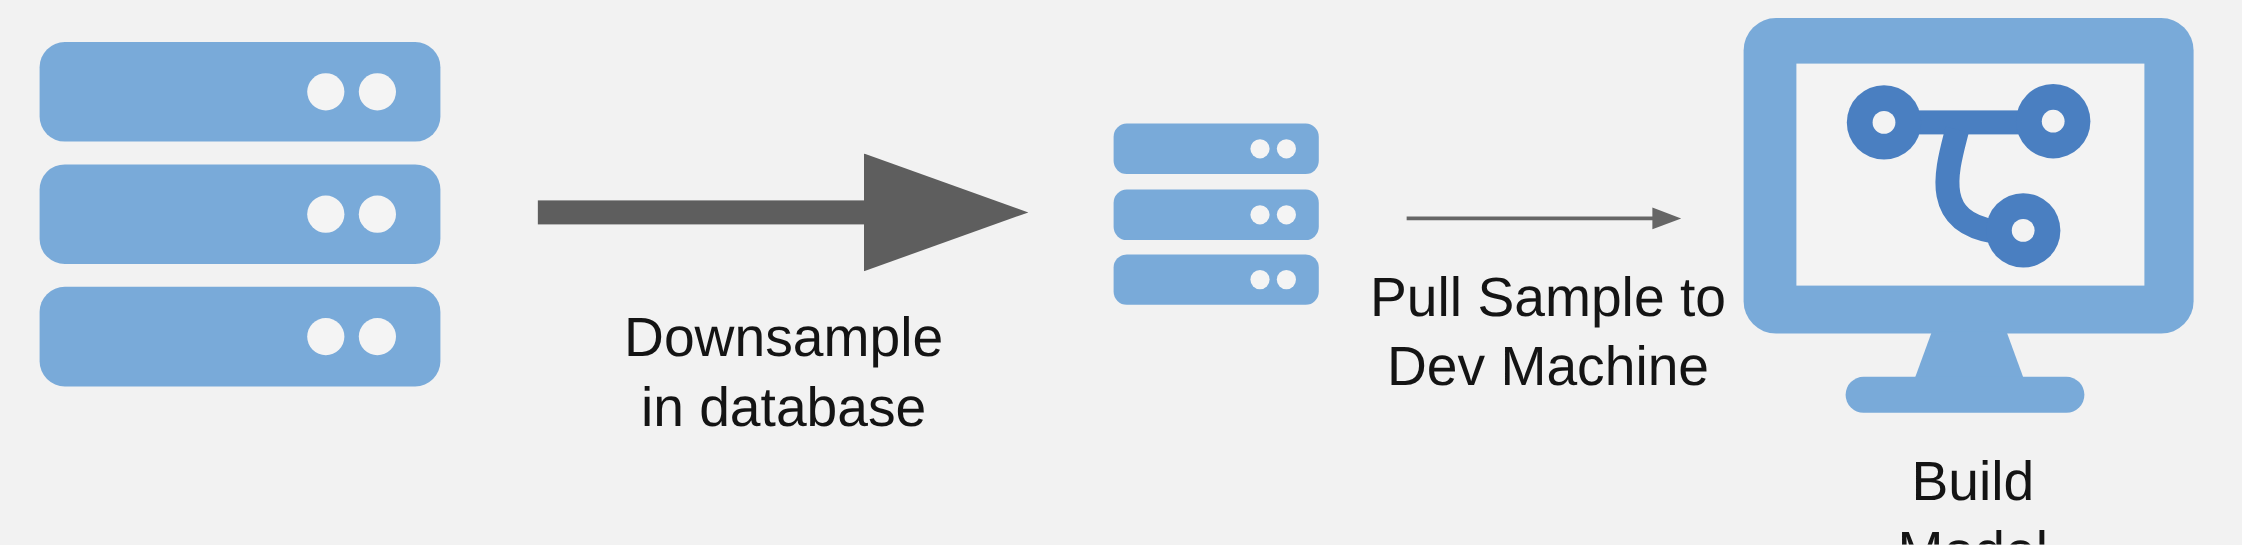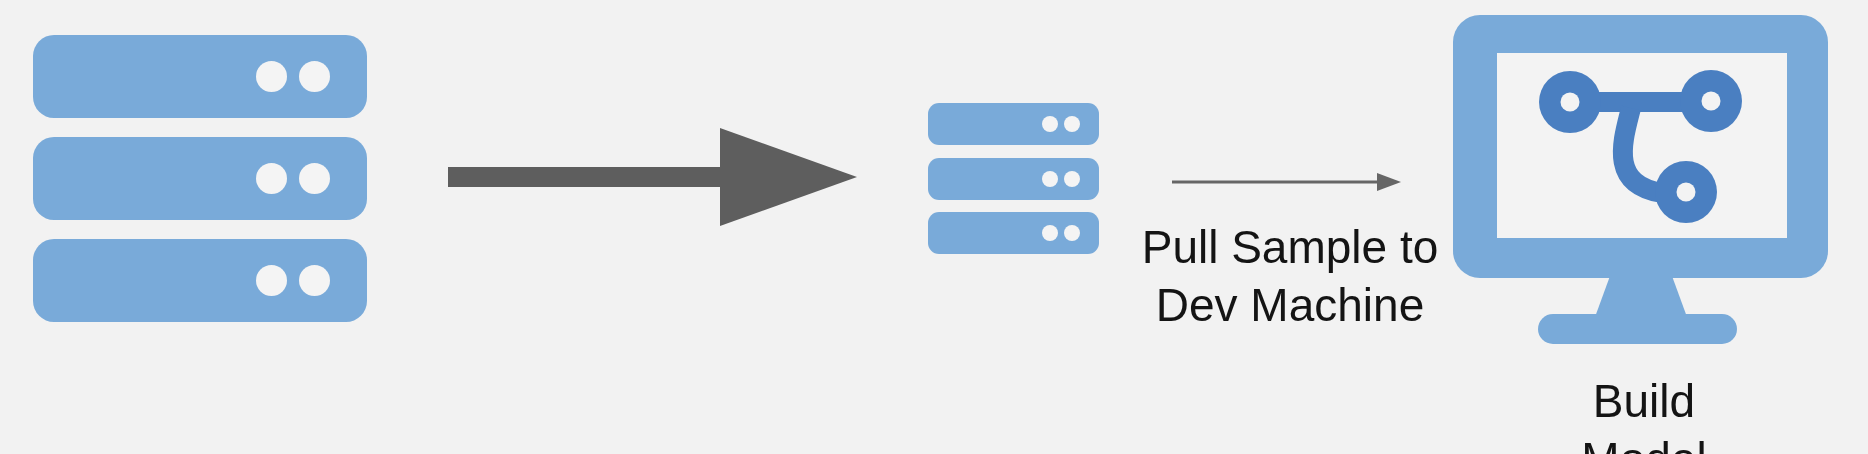--- a/index.html
+++ b/index.html
@@ -74,20 +74,22 @@
       <span class="db-dot"></span>
       <span class="db-dot"></span>
     </div>
   </div>
 
   <svg class="abs arrow-big" width="409" height="98" viewBox="0 0 409 98">
     <rect class="fill-dark" x="0" y="39" width="290" height="20"></rect>
     <polygon class="fill-dark" points="272,0 409,49 272,98"></polygon>
   </svg>
 
+  <div class="label label-downsample">Downsample
+in database</div>
 
   <div class="abs db db-small">
     <div class="db-row">
       <span class="db-dot"></span>
       <span class="db-dot"></span>
     </div>
     <div class="db-row">
       <span class="db-dot"></span>
       <span class="db-dot"></span>
     </div>

